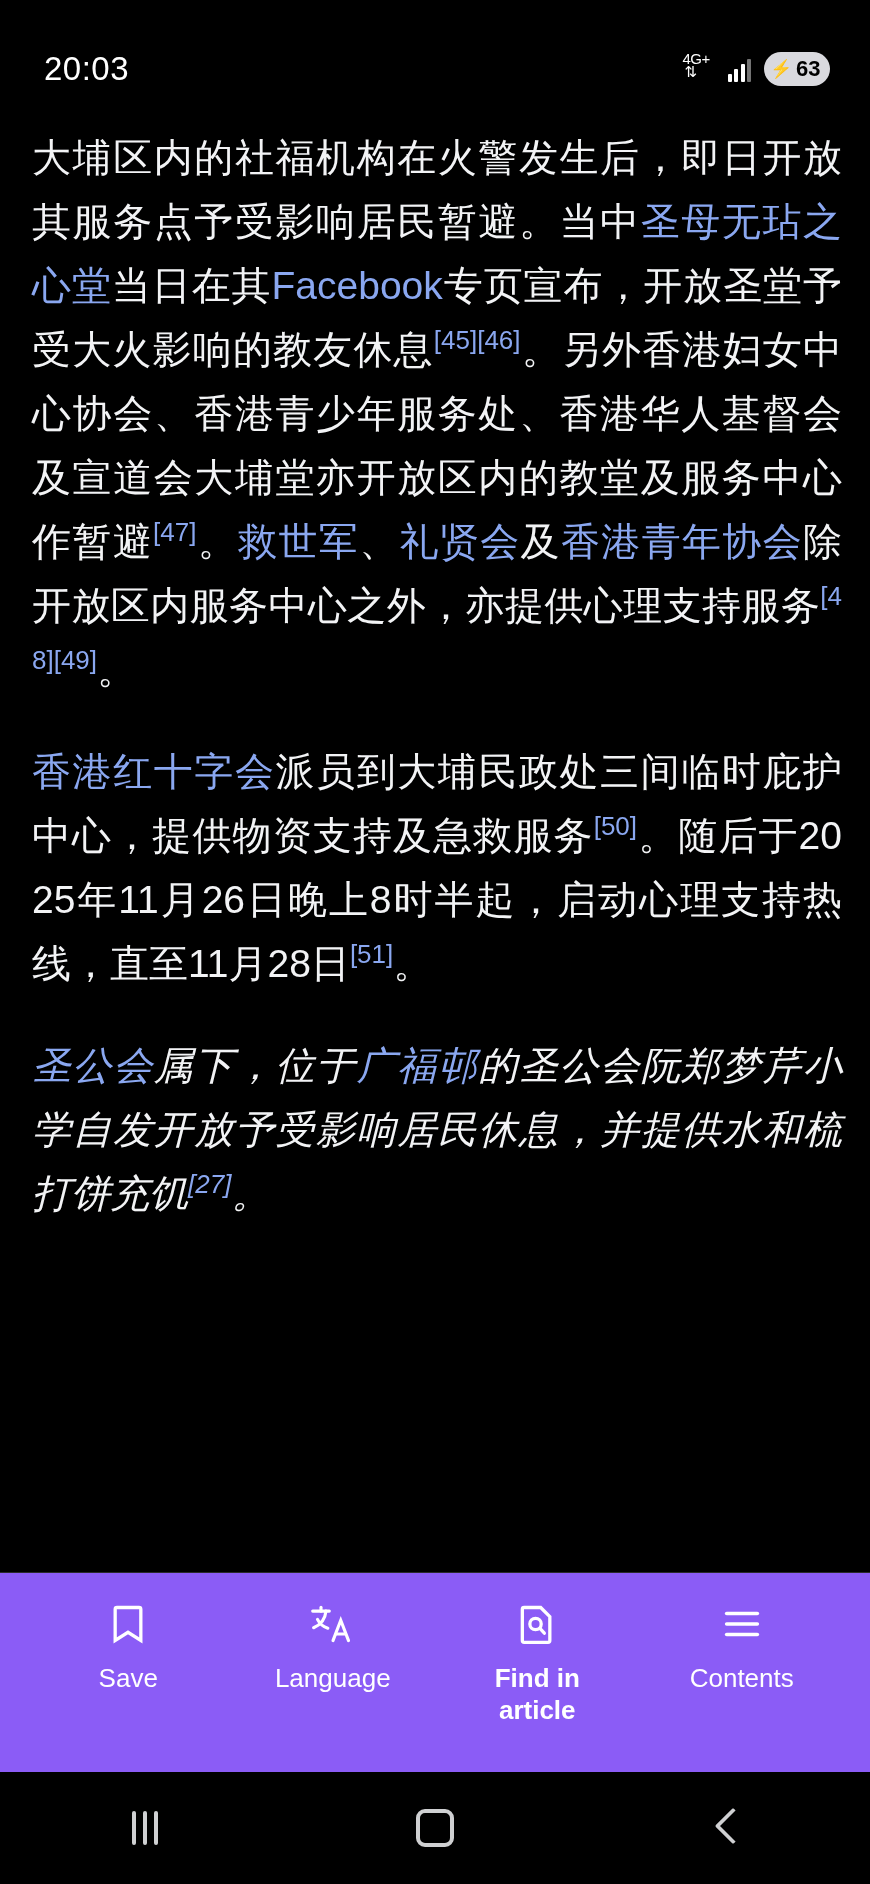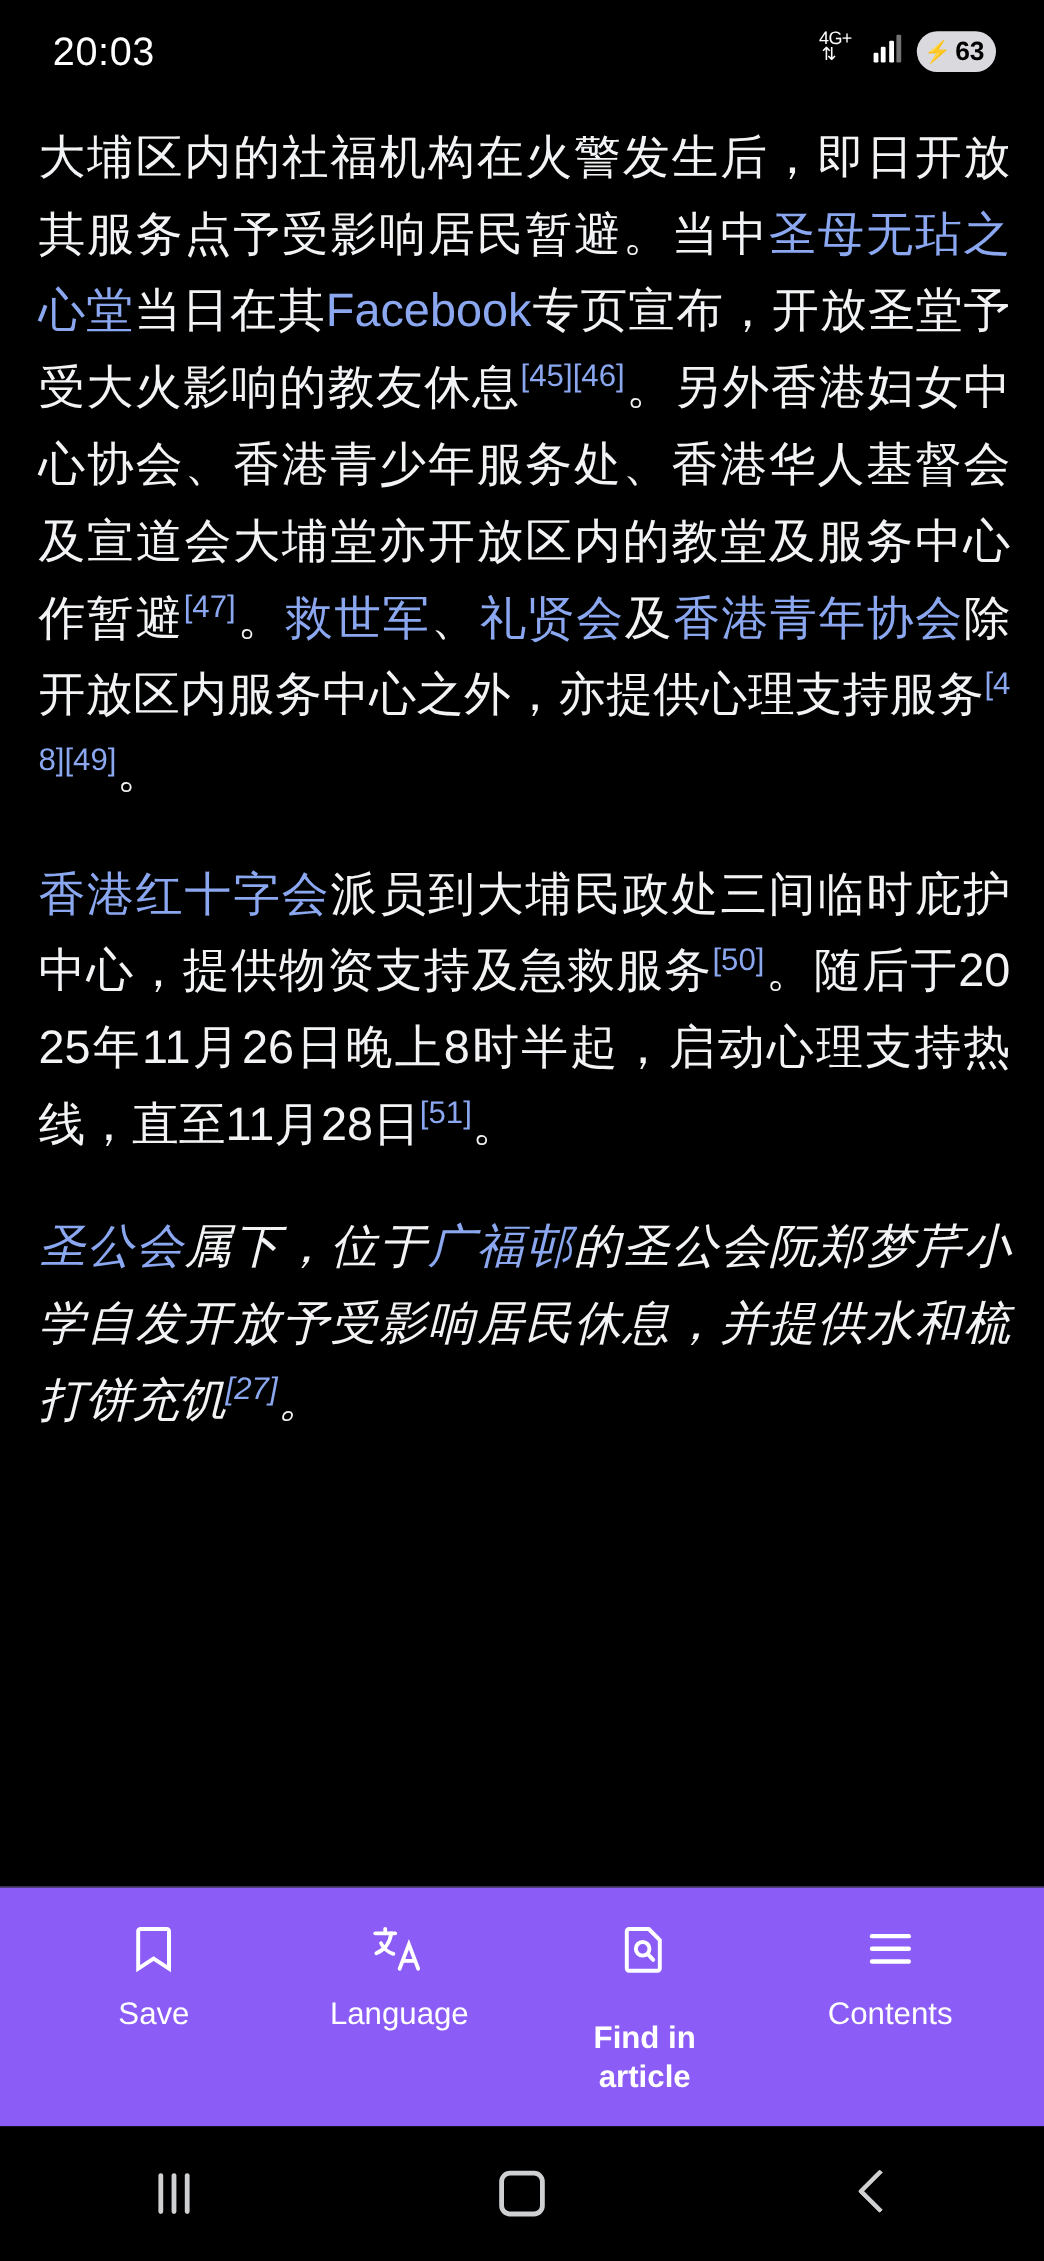--- a/index.html
+++ b/index.html
@@ -13,23 +13,24 @@
   .screen { position:relative; width:870px; height:1884px; background:#000; display:flex; flex-direction:column; }
 
   
   .statusbar {
     height:86px;
     flex:0 0 86px;
     display:flex;
     align-items:center;
     justify-content:space-between;
     padding:0 40px 0 44px;
+    margin-top:26px;
   }
   .clock { font-size:33px; letter-spacing:0.5px; color:#fff; font-weight:400; }
-  .status-right { display:flex; align-items:flex-start; gap:13px; }
+  .status-right { display:flex; align-items:center; gap:13px; }
   .net-icon { position:relative; width:34px; height:34px; }
   .net-icon .gtxt {
     position:absolute; top:-2px; left:2px;
     font-size:15px; color:#fff; letter-spacing:-0.5px;
   }
   .net-icon .arrows {
     position:absolute; top:12px; left:4px;
     font-size:15px; line-height:15px; color:#fff;
   }
   .sig { display:flex; align-items:flex-end; gap:2.5px; height:26px; }
@@ -89,21 +90,21 @@
     display:flex; align-items:center; justify-content:center;
     color:#fff;
   }
   .tool .tlabel {
     font-size:26px;
     color:#fff;
     text-align:center;
     line-height:32px;
     max-width:150px;
   }
-  .tool.active .tlabel { font-weight:700;margin-top:20px; }
+  .tool.active .tlabel { font-weight:700; }
 
   
   .navbar {
     flex:0 0 112px;
     display:flex;
     align-items:center;
     justify-content:space-around;
     background:#000;
   }
   .navbtn { width:110px; height:60px; display:flex; align-items:center; justify-content:center; }

